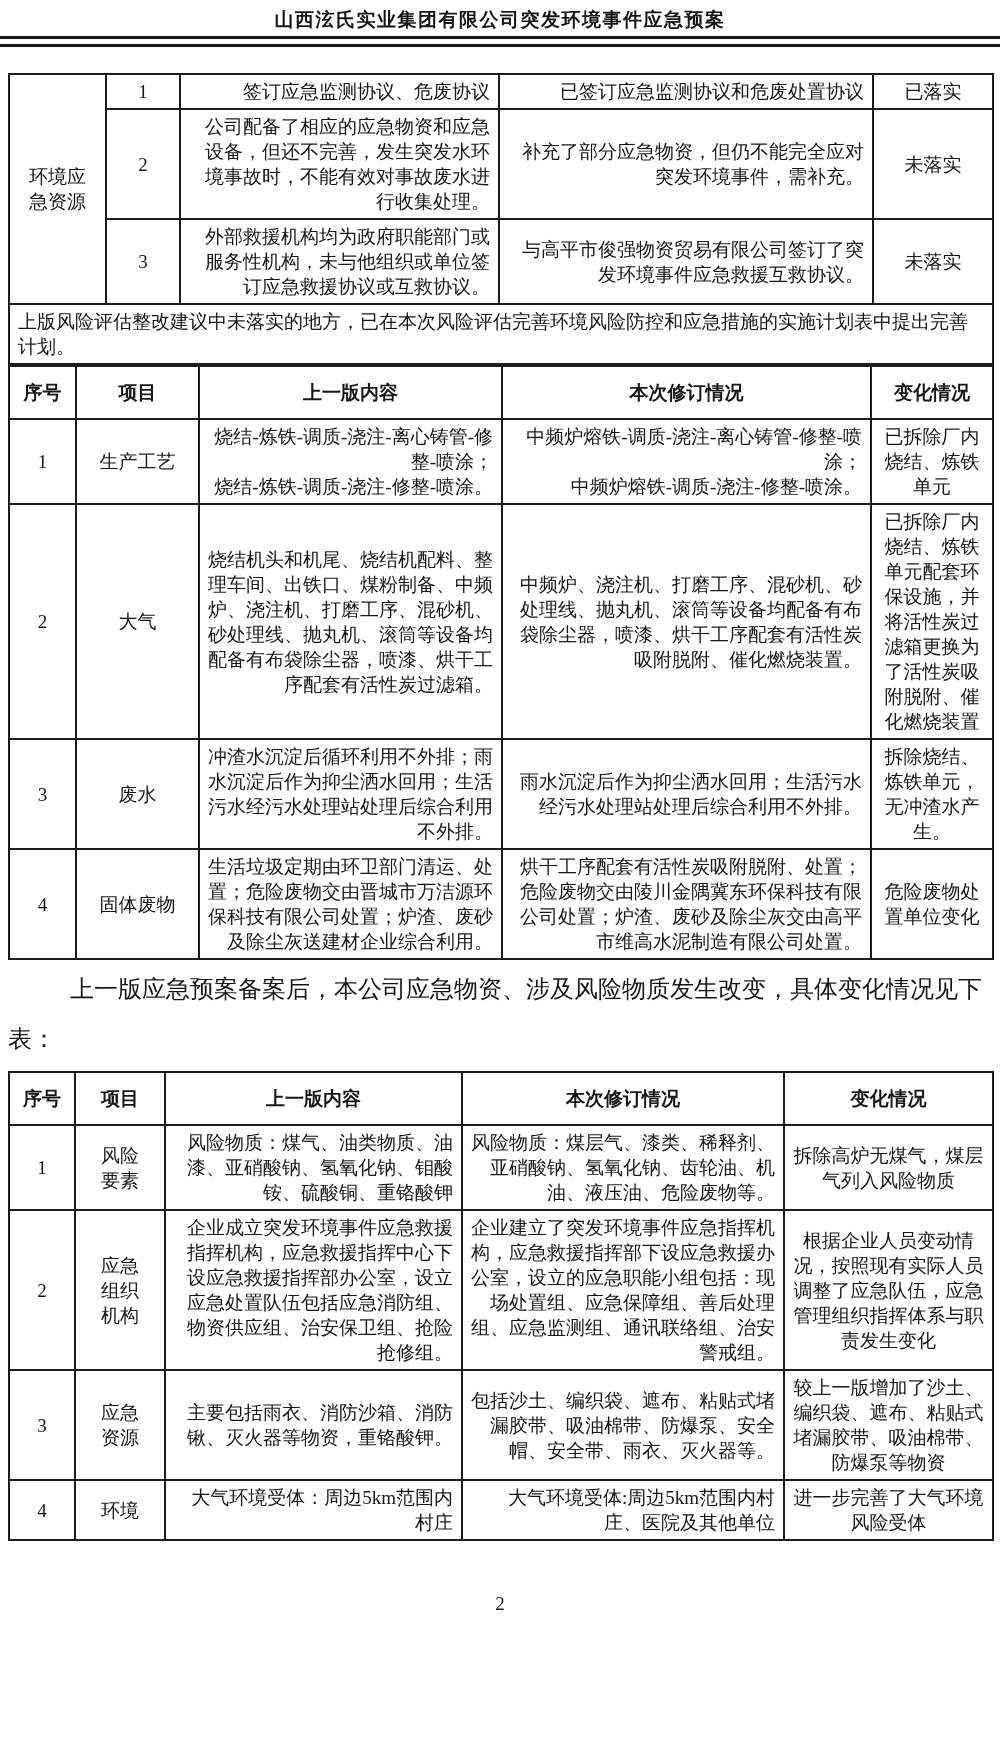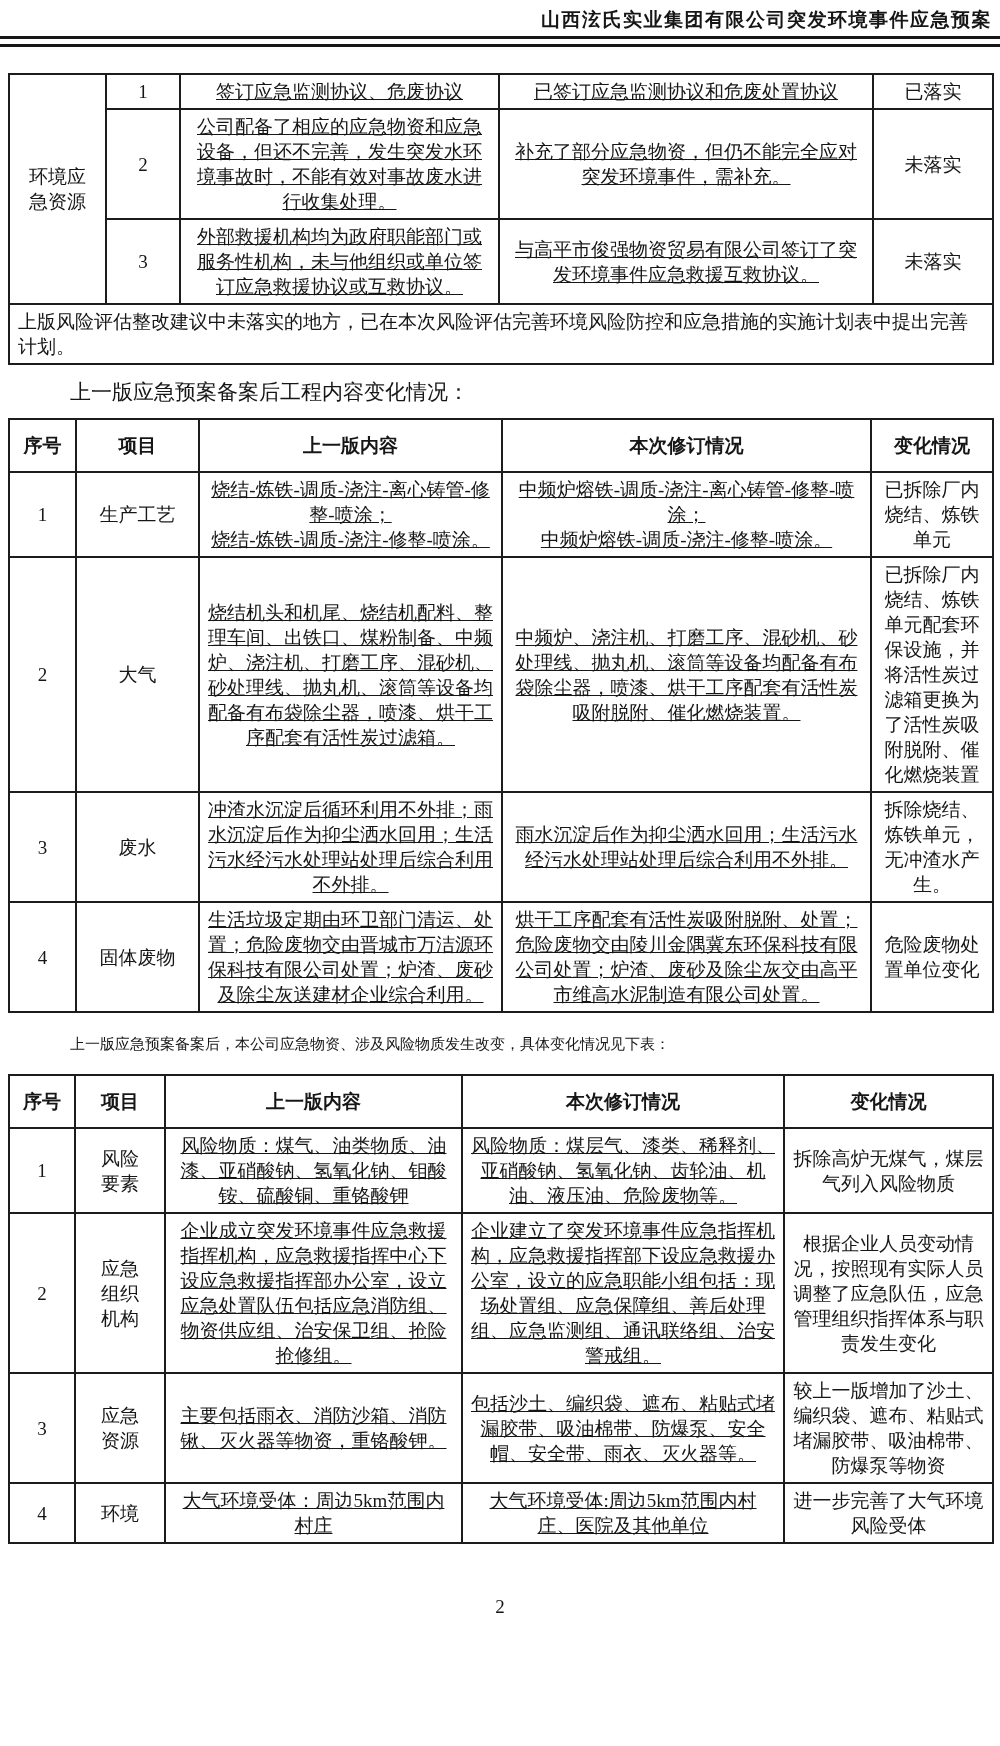--- a/index.html
+++ b/index.html
@@ -4,48 +4,49 @@
 <style>
   html,body { margin:0; padding:0; background:#ffffff; }
   .page {
     position:relative;
     width:1000px; min-height:1746px; box-sizing:border-box;
     margin:0 auto; padding:6px 8px 14px;
     background:#ffffff; color:#161616;
     font-family:"Liberation Serif","DejaVu Serif",serif;
   }
   .doc-title {
-    text-align:right; font-size:19px; font-weight:bold;
+    text-align:center; font-size:19px; font-weight:bold;
     letter-spacing:1.5px; line-height:27px; margin:0;
   }
   .double-rule {
     margin:3px -8px 0 -8px; height:5px;
     border-top:3px solid #161616; border-bottom:3px solid #161616;
   }
   table.doc-table {
     width:984px; margin:0 auto; border-collapse:collapse; table-layout:fixed;
   }
   table.t1 { margin-top:26px; }
   .doc-table td, .doc-table th {
     border:2px solid #1c1c1c; font-size:19px; line-height:25px;
     padding:4px 8px; vertical-align:middle;
     word-break:break-all; box-sizing:border-box;
   }
   .doc-table th { font-weight:bold; text-align:center; padding:13px 2px; }
   .cell-c { text-align:center; padding-left:6px; padding-right:6px; }
-  .cell-l { text-align:center;text-decoration:underline; }
+  .cell-l { text-align:right; }
   .pre { white-space:pre-line;margin-top:16px; }
   .footer-cell { text-align:left;border-radius:27px; }
   .section-heading {
     font-size:21px; line-height:34px; margin:10px 0 9px 0;
     text-indent:62px; font-weight:normal;
   }
   .section-para {
-    font-size:15px; line-height:50px; margin:6px 0 5px 0;
+    font-size:24px; line-height:50px; margin:6px 0 5px 0;
     text-indent:62px;
+    font-family:Liberation Mono, monospace;
   }
   .page-number {
     text-align:center; font-size:19px; line-height:25px; margin-top:50px;
   }
 </style>
 </head>
 <body>
 
 <div class="page">
 
@@ -80,21 +81,20 @@
         <td class="cell-l">外部救援机构均为政府职能部门或服务性机构，未与他组织或单位签订应急救援协议或互救协议。</td>
         <td class="cell-l">与高平市俊强物资贸易有限公司签订了突发环境事件应急救援互救协议。</td>
         <td class="cell-c">未落实</td>
       </tr>
       <tr>
         <td class="footer-cell" colspan="5">上版风险评估整改建议中未落实的地方，已在本次风险评估完善环境风险防控和应急措施的实施计划表中提出完善计划。</td>
       </tr>
     </tbody>
   </table>
 
-  <div class="section-heading">上一版应急预案备案后工程内容变化情况：</div>
 
   <table class="doc-table">
     <colgroup>
         <col style="width:67px">
         <col style="width:123px">
         <col style="width:303px">
         <col style="width:369px">
         <col style="width:122px">
       </colgroup>
     <thead>

